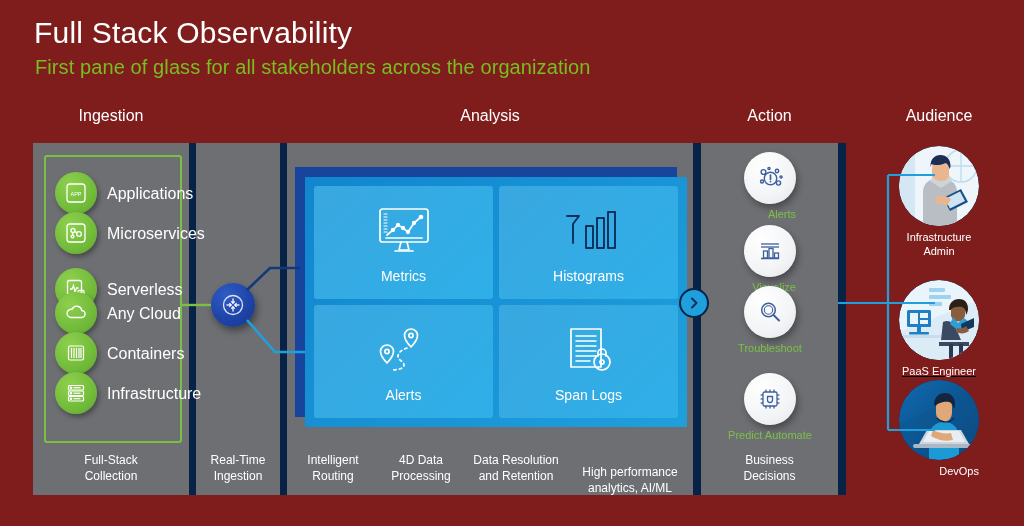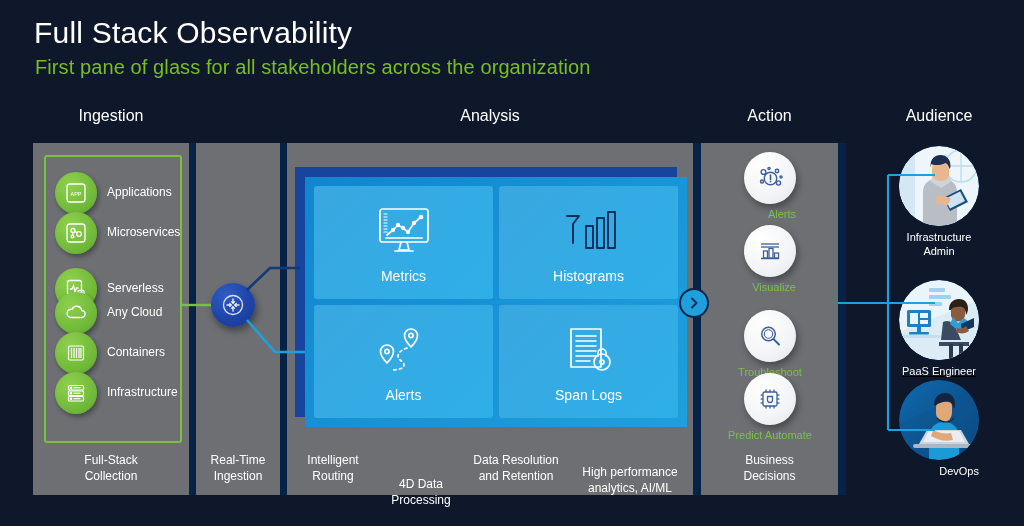--- a/index.html
+++ b/index.html
@@ -2,21 +2,21 @@
 <html><head>
 <meta charset="utf-8">
 <style>
   * { box-sizing: border-box; margin: 0; padding: 0; }
   html, body {
     width: 1024px; height: 526px;
     background: #062246;
     font-family: "Liberation Sans", sans-serif;
     overflow: hidden;
   }
-  #stage { position: relative; width: 1024px; height: 526px; background: #0f172a; }
+  #stage { position: relative; width: 1024px; height: 526px; background: #7f1d1d; }
 
   
   .title {
     position: absolute; left: 34px; top: 16px;
     font-size: 30px; color: #ffffff; font-weight: 400; letter-spacing: .2px;
     white-space: nowrap;
   }
   .subtitle {
     position: absolute; left: 35px; top: 56px;
     font-size: 20px; color: #78be20; font-weight: 400; letter-spacing: .1px;
@@ -41,21 +41,21 @@
   }
   .ing-item { position: absolute; left: 55px; width: 130px; height: 42px; }
   .ing-bubble {
     position: absolute; left: 0; top: 0; width: 42px; height: 42px; border-radius: 50%;
     background: radial-gradient(circle at 35% 30%, #8ed04e 0%, #72bb3a 60%, #5fa72e 100%);
     box-shadow: 2px 3px 5px rgba(0,0,0,.35);
   }
   .ing-bubble svg { position: absolute; left: 9px; top: 9px; width: 24px; height: 24px; }
   .ing-label {
     position: absolute; left: 52px; top: 13px;
-    font-size: 12px; color: #ffffff; white-space: nowrap;
+    font-size: 16px; color: #ffffff; white-space: nowrap;
   }
 
   
   #panel-rt { left: 196px; top: 143px; width: 84px; height: 352px; }
   #node-rt {
     position: absolute; left: 211px; top: 283px; width: 44px; height: 44px; border-radius: 50%;
     background: radial-gradient(circle at 35% 28%, #2f5cc4 0%, #1f44a8 55%, #17368c 100%);
     box-shadow: 2px 4px 7px rgba(0,0,0,.4);
   }
   #node-rt svg { position: absolute; left: 8px; top: 8px; width: 28px; height: 28px; }
@@ -320,21 +320,21 @@
   <div id="node-chevron">
     <svg viewBox="0 0 16 16" fill="none" stroke="#0d2f5c" stroke-width="2" stroke-linecap="round" stroke-linejoin="round">
       <polyline points="6,3.5 10.5,8 6,12.5"></polyline>
     </svg>
   </div>
 
   <div class="cap" style="left:290px;top:453px;width:86px;">
     <div>Intelligent</div>
     <div>Routing</div>
   </div>
-  <div class="cap" style="left:378px;top:453px;width:86px;margin-top:24px;">
+  <div class="cap" style="left:378px;top:453px;width:86px;">
     <div>4D Data</div>
     <div>Processing</div>
   </div>
   <div class="cap" style="left:463px;top:453px;width:106px;">
     <div>Data Resolution</div>
     <div>and Retention</div>
   </div>
   <div class="cap" style="left:572px;top:453px;width:116px;margin-top:12px;">
     <div>High performance</div>
     <div>analytics, AI/ML</div>
@@ -364,21 +364,21 @@
         <line x1="6" y1="11" x2="24" y2="11"></line>
         <rect x="8.5" y="15" width="4" height="7"></rect>
         <rect x="14" y="12.5" width="4" height="9.5"></rect>
         <rect x="19.5" y="17" width="4" height="5"></rect>
         <line x1="6" y1="22.5" x2="24" y2="22.5" stroke-width="1.5"></line>
       </svg>
     </div>
     <div class="act-label">Visualize</div>
   </div>
 
-  <div class="act-item" style="top:310px;text-decoration:underline;">
+  <div class="act-item" style="top:286px;text-decoration:underline;">
     <div class="act-bubble">
       <svg viewBox="0 0 30 30" fill="none" stroke="#3c5f9e" stroke-width="1.5" stroke-linecap="round">
         <circle cx="13.5" cy="13" r="6.8"></circle>
         <circle cx="13.5" cy="13" r="4.2" stroke-width="1.1"></circle>
         <line x1="18.5" y1="18" x2="24" y2="23.5" stroke-width="2"></line>
       </svg>
     </div>
     <div class="act-label">Troubleshoot</div>
   </div>
 

